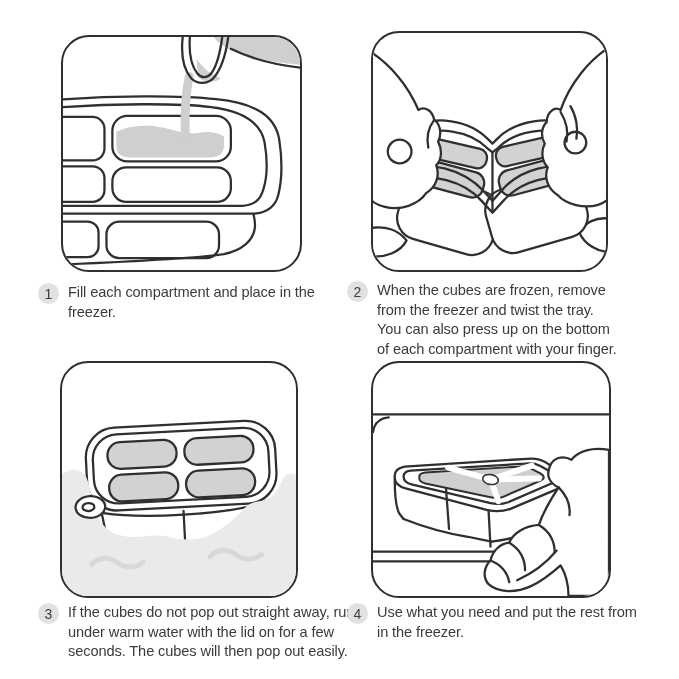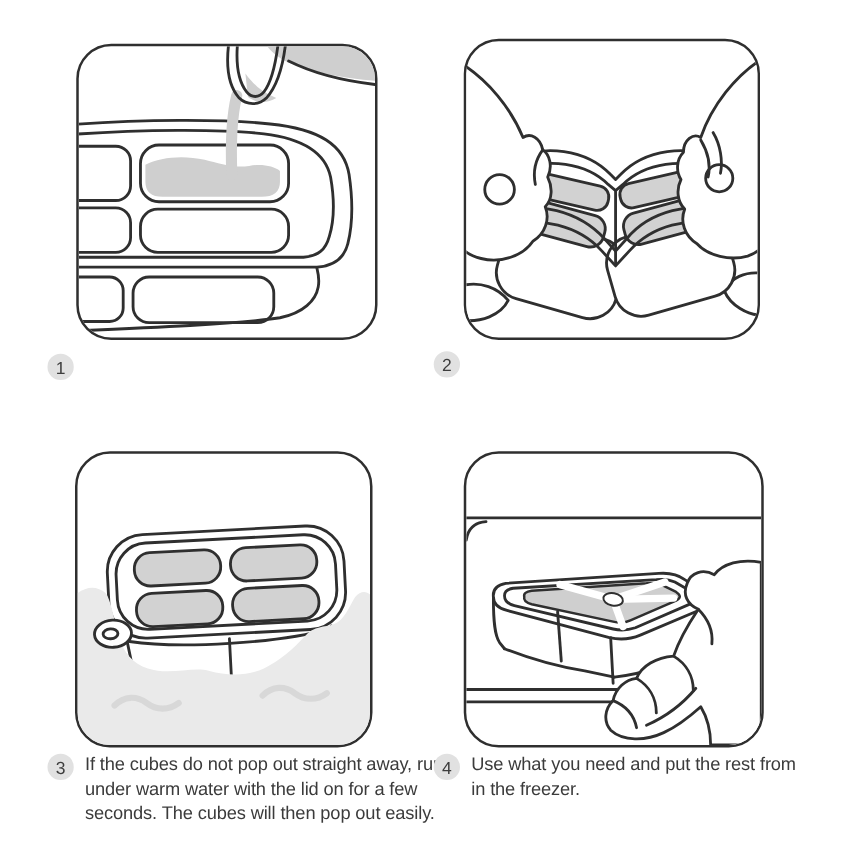--- a/index.html
+++ b/index.html
@@ -179,24 +179,30 @@
       <path d="M138,182 C148,188 154,198 154,210"></path>
       <path d="M119,200 C129,204 136,212 138,222"></path>
       <path d="M186,190 C176,202 162,213 146,220"></path>
       <path d="M188,126 C196,134 200,144 199,154"></path>
     </g>
   </svg>
 </div>
 
 <div class="caption" id="cap1">
   <span class="badge">1</span>
+  <div class="step-text">Fill each compartment and place in the
+freezer.</div>
 </div>
 
 <div class="caption" id="cap2">
   <span class="badge">2</span>
+  <div class="step-text">When the cubes are frozen, remove
+from the freezer and twist the tray.
+You can also press up on the bottom
+of each compartment with your finger.</div>
 </div>
 
 <div class="caption" id="cap3">
   <span class="badge">3</span>
   <div class="step-text">If the cubes do not pop out straight away, run
 under warm water with the lid on for a few
 seconds. The cubes will then pop out easily.</div>
 </div>
 
 <div class="caption" id="cap4">

